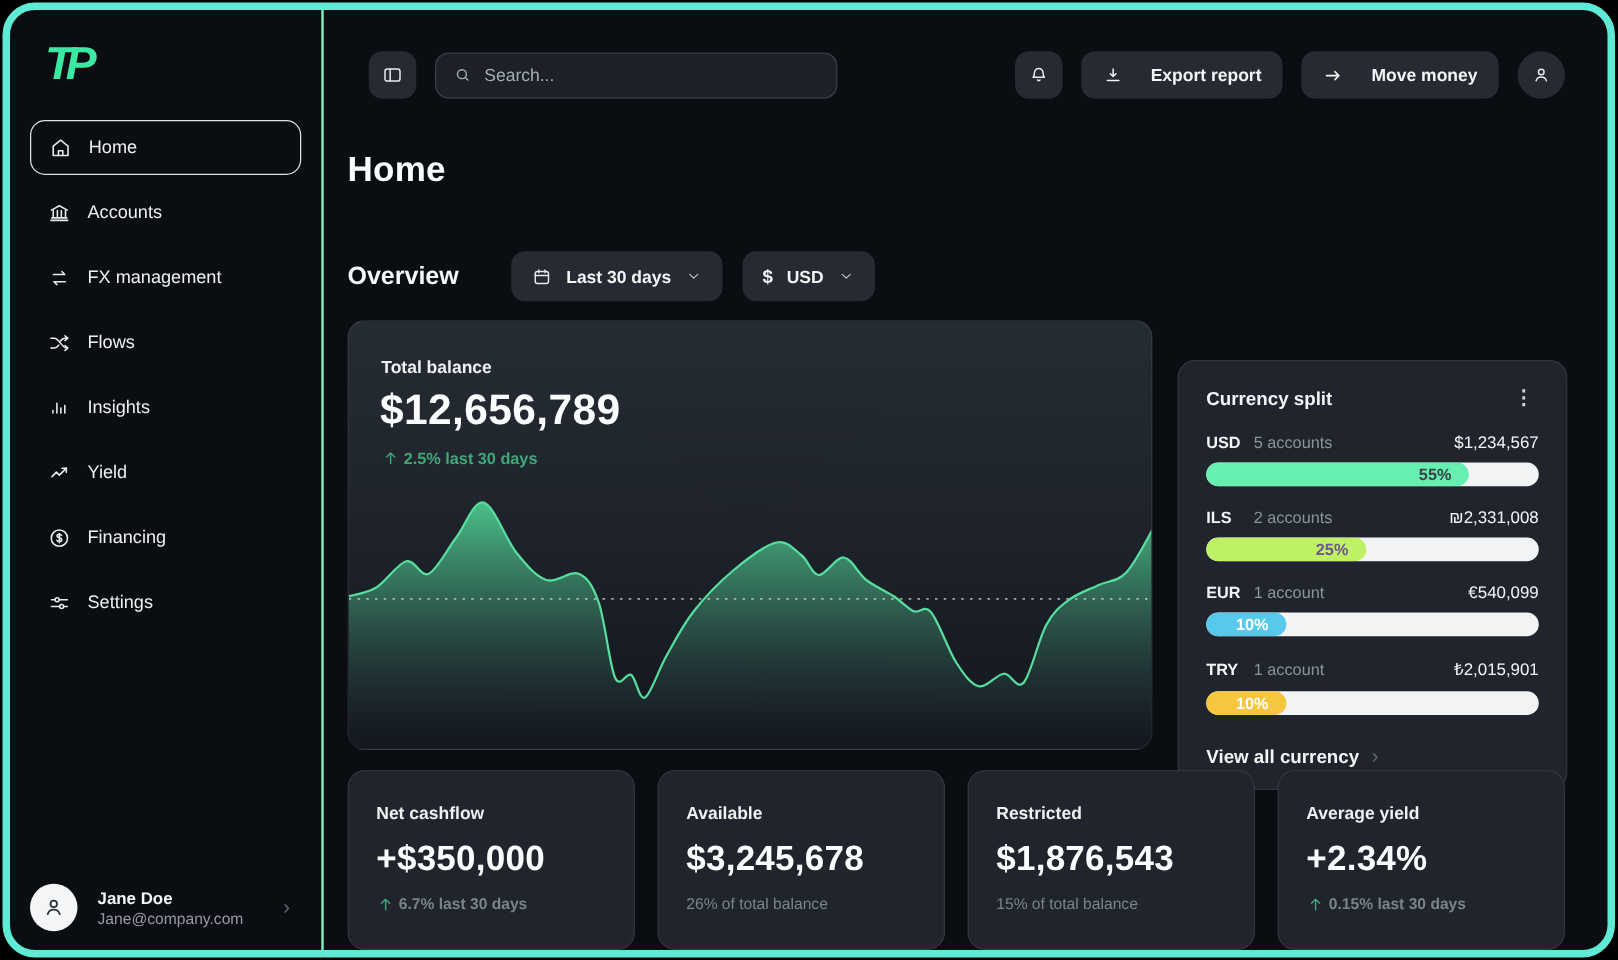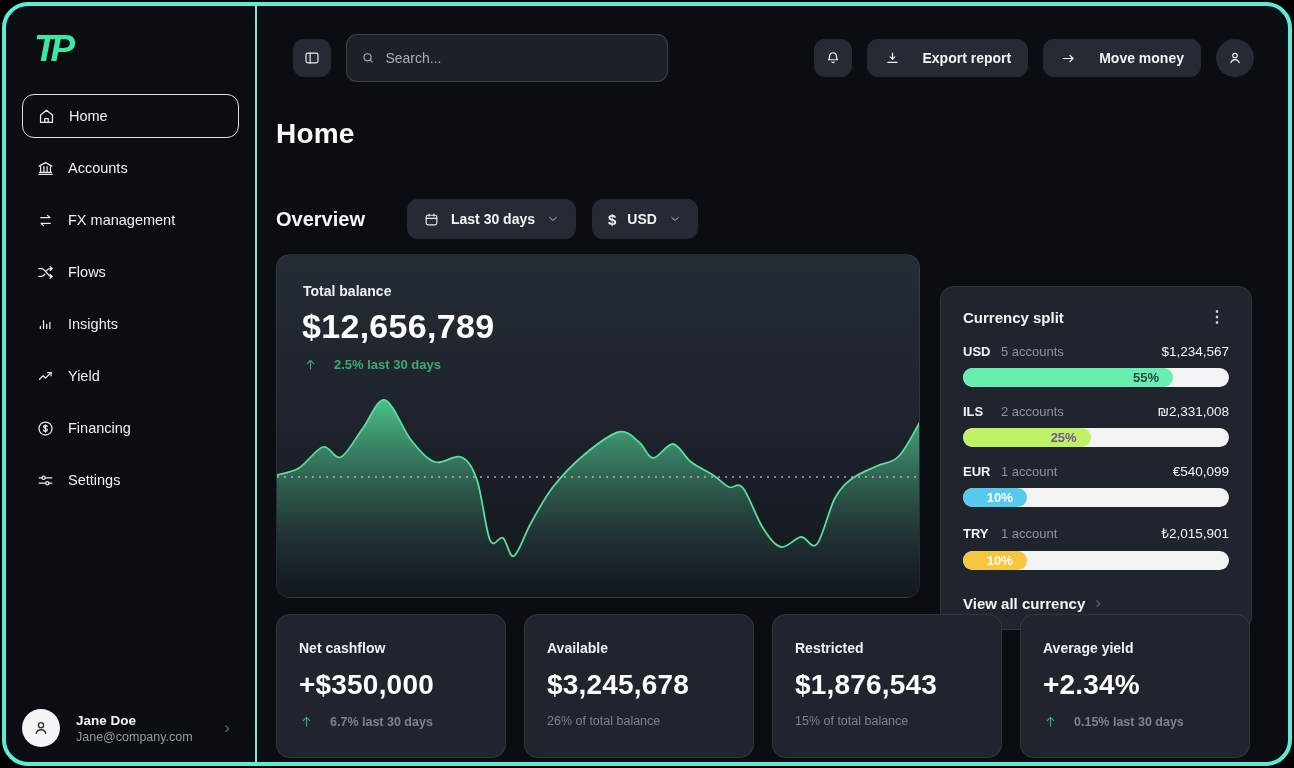--- a/index.html
+++ b/index.html
@@ -1,18 +1,18 @@
 <!DOCTYPE html>
 <html><head>
 <meta charset="utf-8">
 <style>
   * { margin:0; padding:0; box-sizing:border-box; }
   html,body { width:1294px; height:768px; background:#000; font-family:"Liberation Sans", sans-serif; }
   .frame { position:absolute; left:2px; top:2px; right:2px; bottom:2px; background:#0a0d12;
-           border:4px solid #5eead4; border-radius:26px; overflow:hidden; }
+           border:6px solid #5eead4; border-radius:26px; overflow:hidden; }
 
   
   .sidebar { position:absolute; left:0; top:0; bottom:0; width:251px; border-right:2px solid #80e9bd; }
   .logo { position:absolute; left:28px; top:22px; font-size:37px; font-weight:800; font-style:italic;
           color:#3ce9a2; letter-spacing:-6px; padding-right:6px; }
   .nav { position:absolute; top:88px; left:16px; right:16px; }
   .nav-item { display:flex; align-items:center; gap:13px; height:44px; padding:0 14px; border-radius:12px;
               color:#eef0f2; font-size:14.5px; margin-bottom:8px; cursor:pointer; }
   .nav-item.active { border:1px solid #dde1e5; }
   .nav-item svg { width:19px; height:19px; stroke:#e8ebee; fill:none; stroke-width:1.6;
@@ -27,21 +27,21 @@
 
   
   .main { position:absolute; left:251px; top:0; right:0; bottom:0; }
   .topbar { position:absolute; top:33px; left:36px; right:34px; height:38px;
             display:flex; justify-content:space-between; align-items:center; }
   .tb-left, .tb-right { display:flex; align-items:center; gap:15px; }
   .icon-btn { width:38px; height:38px; border-radius:11px; background:#262b33; display:flex;
               align-items:center; justify-content:center; cursor:pointer; }
   .icon-btn svg, .search svg { width:18px; height:18px; stroke:#e8ebee; fill:none; stroke-width:1.6;
               stroke-linecap:round; stroke-linejoin:round; }
-  .search { width:322px; height:48px; border-radius:11px; background:#1c2128;
+  .search { width:322px; height:37px; border-radius:11px; background:#1c2128;
             border:1px solid rgba(255,255,255,.14); display:flex; align-items:center; gap:9px; padding:8px 13px; }
   .search svg { stroke:#aab0b7; }
   .search input { background:transparent; border:none; outline:none; color:#e8ebee; font-size:14px;
                   font-family:"Liberation Sans", sans-serif; width:100%; }
   .search input::placeholder { color:#a7adb4; }
   .text-btn { height:38px; border-radius:11px; background:#262b33; display:flex; align-items:center;
               gap:22px; padding:0 17px; color:#f2f4f5; font-size:14px; font-weight:700; cursor:pointer; }
   .text-btn svg { width:17px; height:17px; stroke:#f2f4f5; fill:none; stroke-width:1.7;
                   stroke-linecap:round; stroke-linejoin:round; }
   .tb-avatar { border-radius:50%; }
@@ -55,21 +55,21 @@
           gap:11px; padding:0 16px; color:#f2f4f5; font-size:14px; font-weight:600; cursor:pointer; }
   .pill svg { width:17px; height:17px; stroke:#e8ebee; fill:none; stroke-width:1.6; stroke-linecap:round; stroke-linejoin:round; }
   .pill .chev { width:14px; height:14px; stroke:#c4c9cf; }
 
   
   .balance-card { position:absolute; left:19px; top:248px; width:644px; height:344px; border-radius:14px;
                   background:linear-gradient(180deg,#262c34 0%,#1e232b 50%,#12161d 100%);
                   border:1px solid rgba(255,255,255,.08); overflow:hidden; }
   .bc-label { position:absolute; left:26px; top:28px; font-size:14px; font-weight:600; color:#eef0f2; }
   .bc-value { position:absolute; left:25px; top:52px; font-size:34px; font-weight:700; color:#fbfcfd; letter-spacing:.3px; }
-  .delta { display:flex; align-items:center; gap:16px; font-size:13px; font-weight:600; color:#3fa878; }
+  .delta { display:flex; gap:3px; font-size:13px; font-weight:600; color:#3fa878; }
   .bc-delta { position:absolute; left:26px; top:102px; }
   .delta svg { width:15px; height:15px; stroke:#3fa878; fill:none; stroke-width:1.8; stroke-linecap:round; stroke-linejoin:round; }
   .bc-chart { position:absolute; left:0; right:0; bottom:0; height:207px; }
 
   
   .currency-card { position:absolute; left:683px; top:248px; width:312px; height:344px; border-radius:14px;
                    background:#20252d; border:1px solid rgba(255,255,255,.08); padding:20px 22px;margin-top:32px; }
   .cs-head { display:flex; justify-content:space-between; align-items:center; }
   .cs-title { font-size:15px; font-weight:700; color:#f2f4f5; }
   .kebab { color:#cfd3d7; font-size:16px; font-weight:700; cursor:pointer; line-height:1; padding:2px 4px; }

